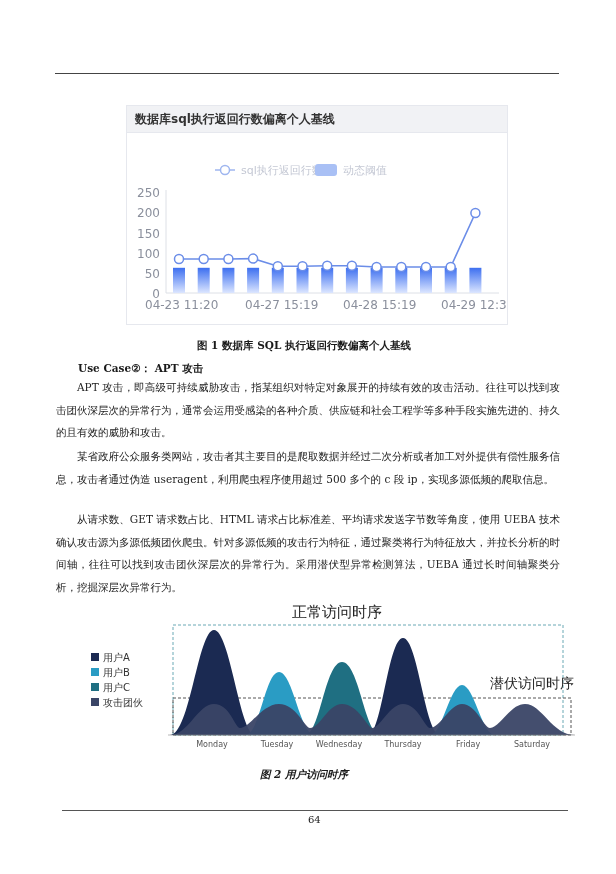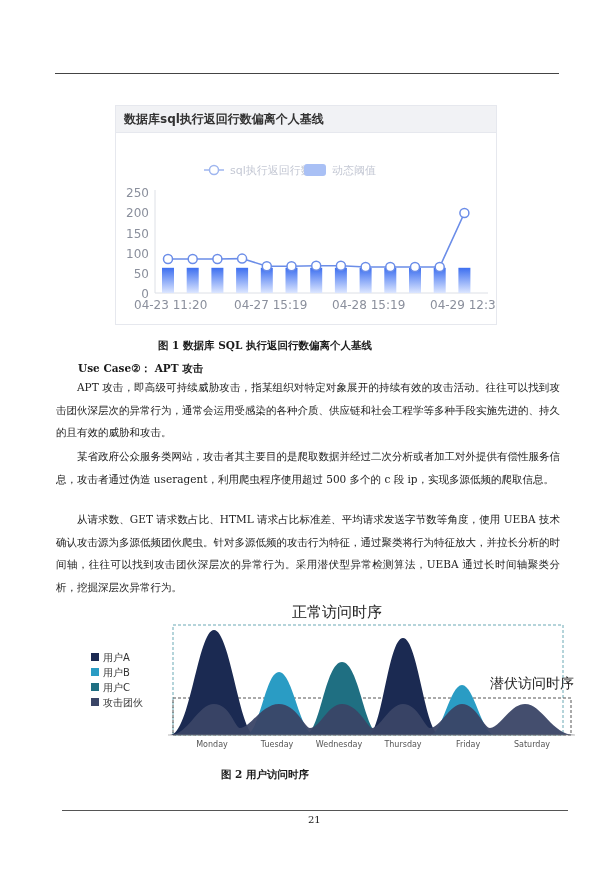--- a/index.html
+++ b/index.html
@@ -1,27 +1,27 @@
 <!DOCTYPE html>
 <html><head>
 <meta charset="utf-8">
 <style>
   html, body { margin:0; padding:0; background:#ffffff; }
   body { width:616px; height:874px; position:relative; overflow:hidden;
          font-family:"DejaVu Serif","Liberation Serif",serif; color:#1a1a1a; }
   .top-rule { position:absolute; left:55px; top:73px; width:504px; height:1px; background:#444; }
-  .fig1 { position:absolute; left:115px; top:105px; width:380px; height:218px;
+  .fig1 { position:absolute; left:126px; top:105px; width:380px; height:218px;
           border:1px solid #e6e8ee; background:#fff; }
   .fig1-head { height:26px; background:#f1f2f5; border-bottom:1px solid #e6e8ee;
                font-family:"DejaVu Sans",sans-serif; font-size:12px; font-weight:bold;
                color:#333; line-height:26px; padding-left:8px; }
   .fig1-sub { font-family:"DejaVu Sans",sans-serif; font-size:12px; color:#555;
               padding:6px 0 0 8px; }
   .fig1-svg { position:absolute; left:0; top:0; }
-  .caption { position:absolute; width:530px; text-align:center; font-size:10.5px; font-weight:bold; }
+  .caption { position:absolute; width:530px; text-align:center; font-size:10.5px; font-weight:bold;margin-left:39px; }
   .usecase { position:absolute; left:78px; top:362px; font-size:10.5px; font-weight:bold; }
   .para { position:absolute; left:56px; width:504px; font-size:10.5px; line-height:22.5px;
           text-indent:21px; text-align:justify; color:#222; }
   .fig2 { position:absolute; left:80px; top:600px; }
   .bottom-rule { position:absolute; left:62px; top:810px; width:506px; height:1px; background:#555; }
   .page-num { position:absolute; left:308px; top:814px; font-size:10px; }
   .watermark { position:absolute; right:4px; top:890px; font-family:"DejaVu Sans",sans-serif;
                font-size:22px; font-weight:bold; color:#999; letter-spacing:1px; }
   .sans { font-family:"DejaVu Sans","Liberation Sans",sans-serif; }
 </style>
@@ -134,17 +134,17 @@
   <g class="sans" font-size="8" fill="#555" text-anchor="middle">
     <text x="132" y="147" id="d0">Monday</text>
     <text x="197" y="147" id="d1">Tuesday</text>
     <text x="259" y="147" id="d2">Wednesday</text>
     <text x="323" y="147" id="d3">Thursday</text>
     <text x="388" y="147" id="d4">Friday</text>
     <text x="452" y="147" id="d5">Saturday</text>
   </g>
 </svg>
 
-<div class="caption" style="top:768px;">图 2  用户访问时序</div>
+<div class="caption" style="top:768px;font-style:italic;">图 2  用户访问时序</div>
 
 <div class="bottom-rule"></div>
-<div class="page-num">21</div>
+<div class="page-num">64</div>
 <div class="watermark">萌探说</div>
 
 </body></html>

